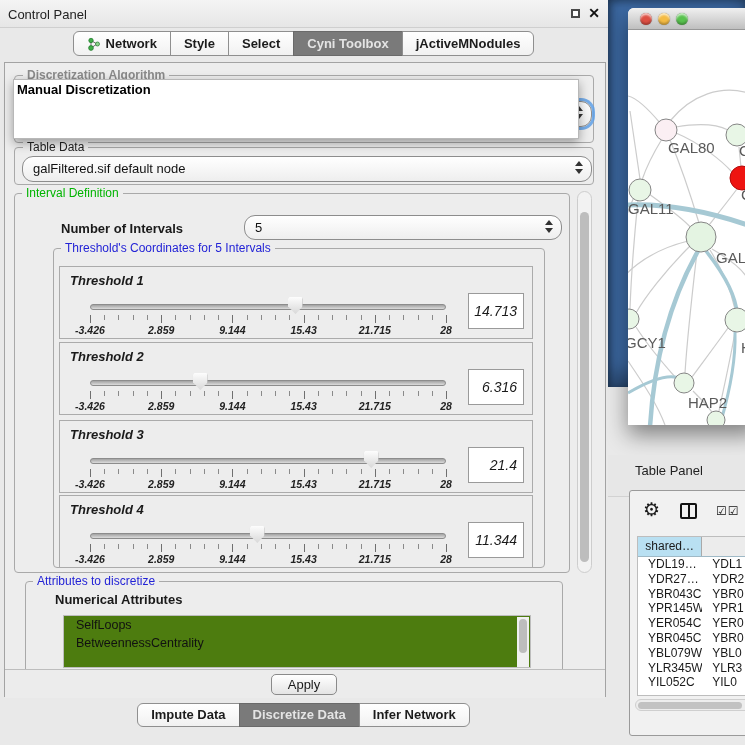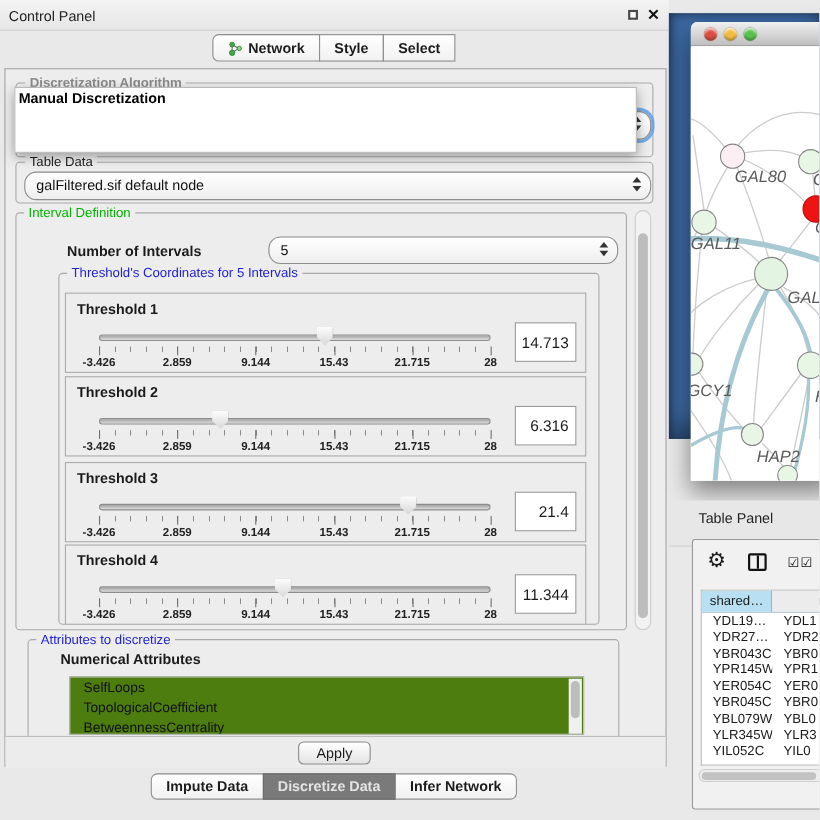--- a/index.html
+++ b/index.html
@@ -43,21 +43,21 @@
          box-shadow:0 4px 10px rgba(0,0,0,.35);z-index:40;}
   .popup .ph{display:block;text-align:center;color:#b3b3b3;font-size:13px;margin-top:5px;}
   .popup .opt{display:block;font-size:13px;color:#000;padding-left:3px;margin-top:2px;}
   .popup .opt.bold{font-weight:bold;}
 
   
   .noi-label{position:absolute;left:56px;top:158px;font-size:13px;font-weight:bold;}
   .vscroll{position:absolute;left:572px;top:128px;width:15px;height:382px;background:#f2f2f2;border:1px solid #cdcdcd;border-radius:8px;}
   .vscroll .thumb{position:absolute;left:2px;top:20px;width:9px;height:350px;background:#bdbdbd;border-radius:5px;}
 
-  .tcard{position:absolute;left:54px;width:474px;height:73px;border:1px solid #ababab;background:#ededed;}
+  .tcard{position:absolute;left:54px;width:474px;height:73px;border:1px solid #ababab;background:#ededed;font-style:italic;}
   .tcard .tlabel{position:absolute;left:10px;top:6px;font-size:13px;font-weight:bold;}
   .track-area{position:absolute;left:30px;top:0;width:356px;height:100%;}
   .track{position:absolute;left:0;top:37px;width:100%;height:6px;border:1px solid #8c8c8c;border-radius:3px;background:linear-gradient(#a2a2a2,#dcdcdc);}
   .thumb-slider{position:absolute;top:30px;width:15px;height:17px;transform:translateX(-50%);
          background:linear-gradient(#fdfdfd,#d8d8d8);
          clip-path:polygon(10% 0,90% 0,100% 12%,100% 55%,50% 100%,0 55%,0 12%);
          filter:drop-shadow(0 0 1px #777);}
   .ticks{position:absolute;left:0;top:48px;width:100%;height:8px;}
   .ticks .minor{position:absolute;left:0;top:0;width:100%;height:5px;
          background:repeating-linear-gradient(to right,#8a8a8a 0 1px,transparent 1px 4%);}
@@ -75,22 +75,22 @@
 
   .apply-bar{position:absolute;left:0;top:606px;width:100%;height:29px;background:#ececec;border-top:1px solid #bdbdbd;}
   .apply-btn{position:absolute;left:266px;top:4px;width:66px;height:21px;border:1px solid #8a8a8a;border-radius:5px;
              background:linear-gradient(#ffffff,#e4e4e4);font-size:13px;text-align:center;line-height:19px;}
 
   .bottom-tabrow{position:absolute;left:0;top:703px;width:608px;display:flex;justify-content:center;}
   .bottom-tabrow .tab{height:24px;line-height:22px;}
 
   
   .right-panel{position:absolute;left:608px;top:0;width:137px;height:745px;background:#e9e9e9;}
-  .network-area{position:absolute;left:0;top:12px;width:137px;height:387px;background:var(--network-bg,#3d6aa4);
-        box-shadow:inset 3px 0 6px rgba(0,0,0,.25), inset 0 -14px 18px rgba(0,0,0,.30), inset 0 4px 6px rgba(0,0,0,.18);font-style:italic;}
+  .network-area{position:absolute;left:0;top:0;width:137px;height:387px;background:var(--network-bg,#3d6aa4);
+        box-shadow:inset 3px 0 6px rgba(0,0,0,.25), inset 0 -14px 18px rgba(0,0,0,.30), inset 0 4px 6px rgba(0,0,0,.18);}
   .mac-window{position:absolute;left:20px;top:8px;width:130px;height:417px;background:#fff;border-radius:6px 0 0 0;
         box-shadow:0 10px 22px rgba(0,0,0,.45);}
   .mac-titlebar{position:absolute;left:0;top:0;width:100%;height:22px;border-radius:6px 0 0 0;
         background:linear-gradient(#f0f0f0,#bfbfbf);border-bottom:1px solid #979797;}
   .light{position:absolute;top:5px;width:12px;height:12px;border-radius:50%;box-shadow:inset 0 2px 2px rgba(255,255,255,.7),inset 0 -2px 2px rgba(0,0,0,.25),0 0 1px rgba(0,0,0,.5);}
   .net-canvas{position:absolute;left:0;top:23px;width:117px;height:394px;overflow:hidden;background:#fff;}
 
   .tp-header{position:absolute;left:0;top:455px;width:137px;height:42px;background:#e7e7e7;border-bottom:1px solid #d2d2d2;}
   .tp-title{position:absolute;left:27px;top:8px;font-size:13px;color:#222;}
   .tp-box{position:absolute;left:21px;top:490px;width:124px;height:246px;background:#f1f1f1;border:1px solid #9a9a9a;border-radius:3px;}
@@ -131,20 +131,22 @@
           <line x1="4" y1="11" x2="10" y2="7" stroke="#6a6a6a" stroke-width="1"></line>
           <line x1="4" y1="3.5" x2="4" y2="11" stroke="#6a6a6a" stroke-width="1"></line>
           <circle cx="4" cy="3.5" r="2.2" fill="#3fae49" stroke="#1d7526" stroke-width="0.7"></circle>
           <circle cx="4" cy="11" r="2.4" fill="#3fae49" stroke="#1d7526" stroke-width="0.7"></circle>
           <circle cx="10.5" cy="7" r="2" fill="#8fd48f" stroke="#1d7526" stroke-width="0.7"></circle>
         </svg>
         <span>Network</span>
       </div>
       <div class="tab"><span>Style</span></div>
       <div class="tab"><span>Select</span></div>
+      <div class="tab selected"><span>Cyni Toolbox</span></div>
+      <div class="tab last"><span>jActiveMNodules</span></div>
     </div>
 
     <div class="content">
 
       <div class="group" style="left:9px;top:12px;width:580px;height:68px;">
         <span class="group-label g-gray" style="left:8px;top:-8px;font-weight:bold;">Discretization Algorithm</span>
       </div>
 
       <div class="combo focus-ring" style="left:17px;top:38px;width:570px;z-index:10;">
         <span class="stepper">
@@ -284,21 +286,20 @@
       <div class="vscroll">
           <div class="thumb"></div>
         </div>
 
       <div class="group" style="left:20px;top:518px;width:538px;height:110px;">
         <span class="group-label g-blue" style="left:7px;top:-8px;">Attributes to discretize</span>
       </div>
       <span class="attr-sub">Numerical Attributes</span>
       <div class="attr-list">
         <div class="item">SelfLoops</div>
-        <div class="item">TopologicalCoefficient</div>
         <div class="item">BetweennessCentrality</div>
         <div class="attr-scroll">
             <div class="thumb"></div>
           </div>
       </div>
 
       <div class="apply-bar">
         <div class="apply-btn">Apply</div>
       </div>
     </div>

